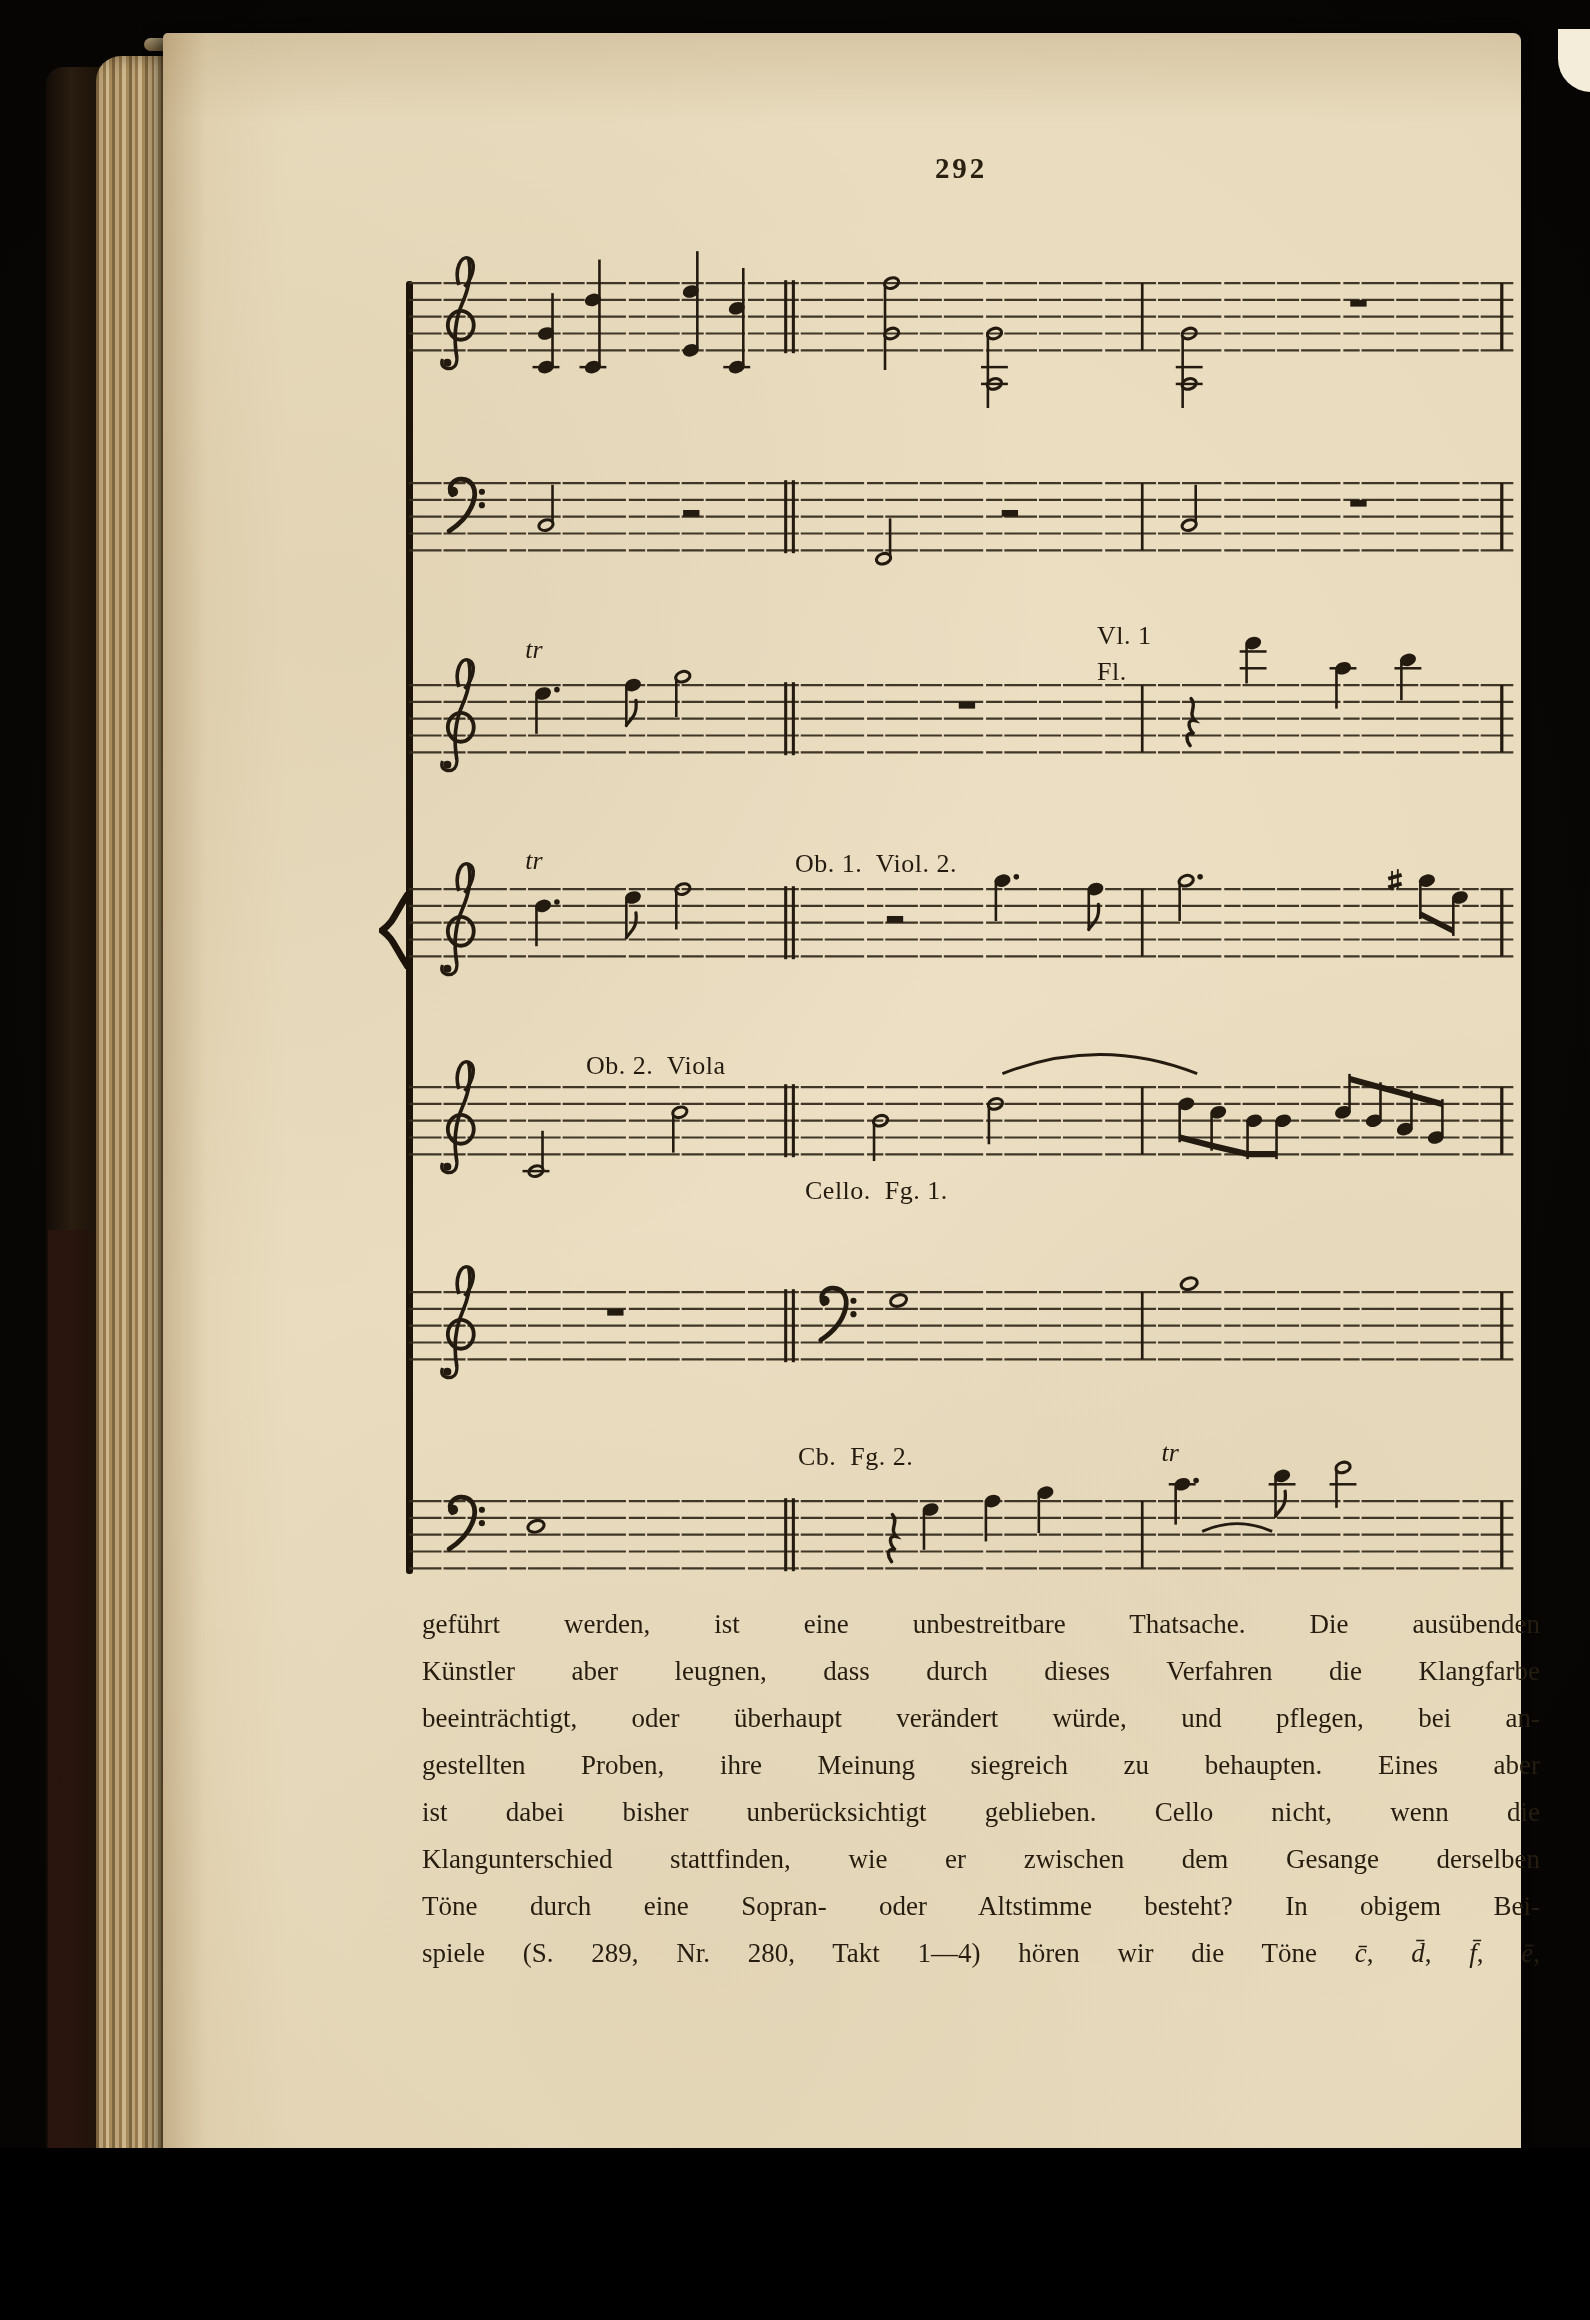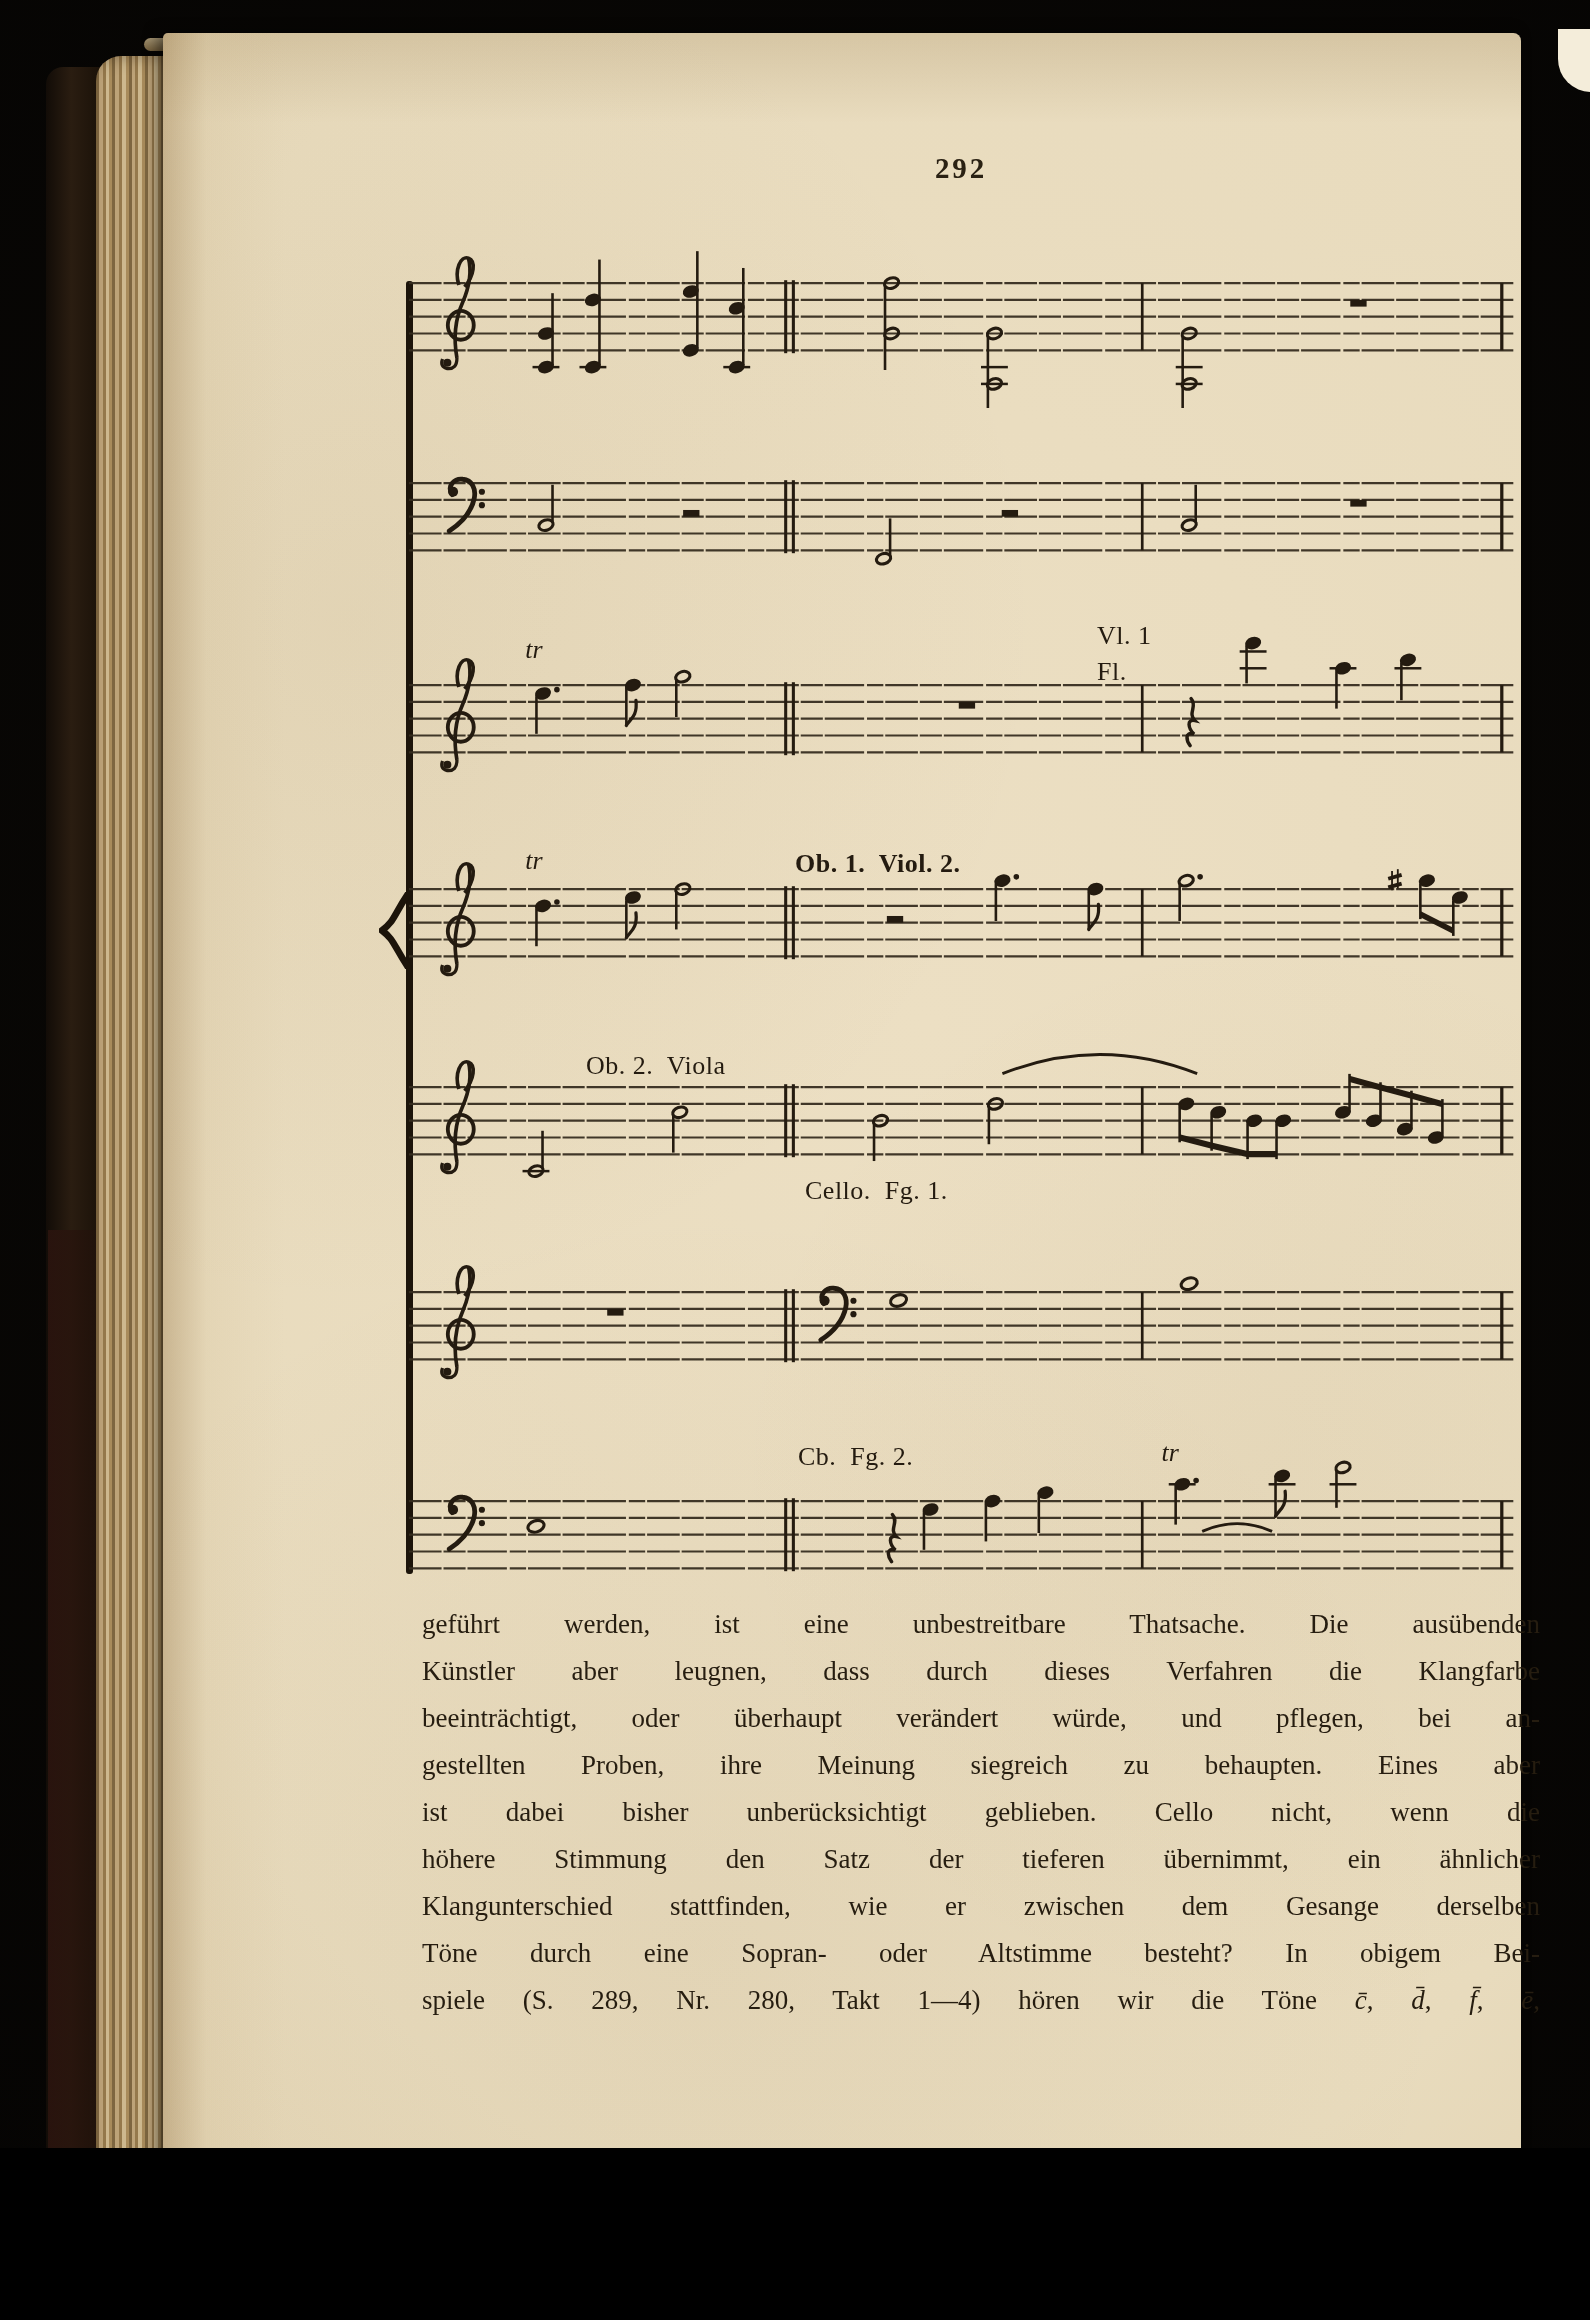--- a/index.html
+++ b/index.html
@@ -48,21 +48,21 @@
   <div class="page-edges"></div>
   <div class="page-edges-top"></div>
 
   <div class="page"></div>
   <div class="corner-sliver"></div>
 
   <div class="page-number">292</div>
 
   <div class="inst-label" style="left:1097px;top:621px;text-align:center;">Vl. 1</div>
   <div class="inst-label" style="left:1097px;top:657px;">Fl.</div>
-  <div class="inst-label" style="left:795px;top:849px;font-weight:bold;">Ob. 1.  Viol. 2.</div>
+  <div class="inst-label" style="left:795px;top:849px;">Ob. 1.  Viol. 2.</div>
   <div class="inst-label" style="left:586px;top:1051px;text-align:right;">Ob. 2.  Viola</div>
   <div class="inst-label" style="left:805px;top:1176px;">Cello.  Fg. 1.</div>
   <div class="inst-label" style="left:762px;top:1442px;margin-left:36px;">Cb.  Fg. 2.</div>
 
   <div class="system-line"></div>
   <svg class="brace-svg" width="33" height="77" viewBox="0 0 34 80">
     <path d="M30,2 C14,26 16,30 3,40 C16,50 14,54 30,78" stroke="#1c140a" stroke-width="7" fill="none" stroke-linecap="round"></path>
   </svg>
 
   <div class="music-layer" id="music">
@@ -335,19 +335,18 @@
         <line x1="1140" x2="1140" y1="75" y2="145" stroke="#241b10" stroke-width="3.4"></line>
       </svg>
     </div>
 
   <div class="paragraph">
     <div class="pline">geführt werden, ist eine unbestreitbare Thatsache.  Die ausübenden</div>
     <div class="pline">Künstler aber leugnen, dass durch dieses Verfahren die Klangfarbe</div>
     <div class="pline">beeinträchtigt, oder überhaupt verändert würde, und pflegen, bei an-</div>
     <div class="pline">gestellten Proben, ihre Meinung siegreich zu behaupten.  Eines aber</div>
     <div class="pline">ist dabei bisher unberücksichtigt geblieben.  Cello nicht, wenn die</div>
-    <div class="pline">höhere Stimmung den Satz der tieferen übernimmt, ein ähnlicher</div>
     <div class="pline">Klangunterschied stattfinden, wie er zwischen dem Gesange derselben</div>
     <div class="pline">Töne durch eine Sopran- oder Altstimme besteht?  In obigem Bei-</div>
     <div class="pline" id="pline-last"><span>spiele (S. 289, Nr. 280, Takt 1—4) hören wir die Töne </span><i>c̄</i><span>, </span><i>d̄</i><span>, </span><i>f̄</i><span>, </span><i>ē</i><span>,</span></div>
   </div>
 </div>
 
 
 </body></html>

